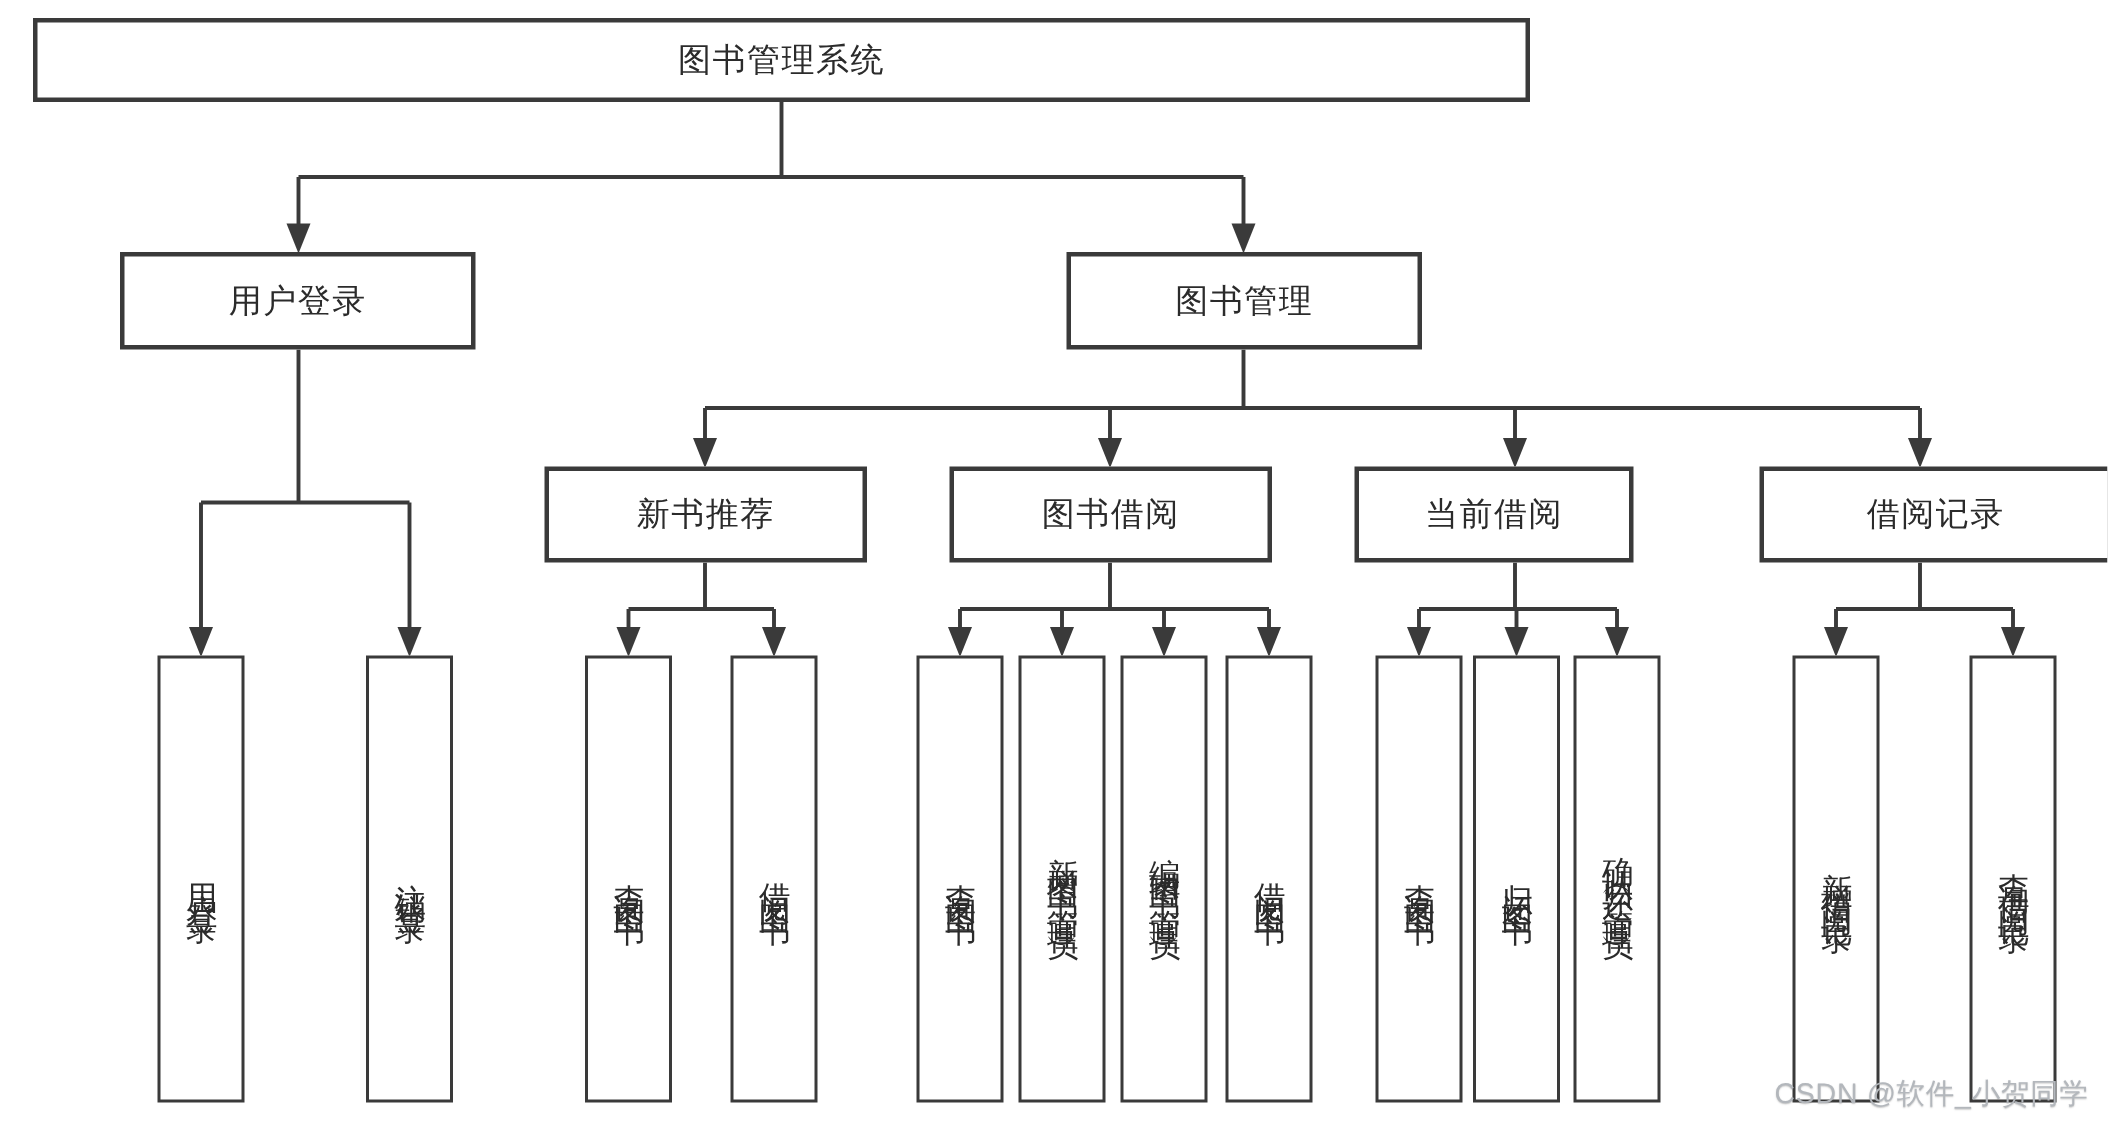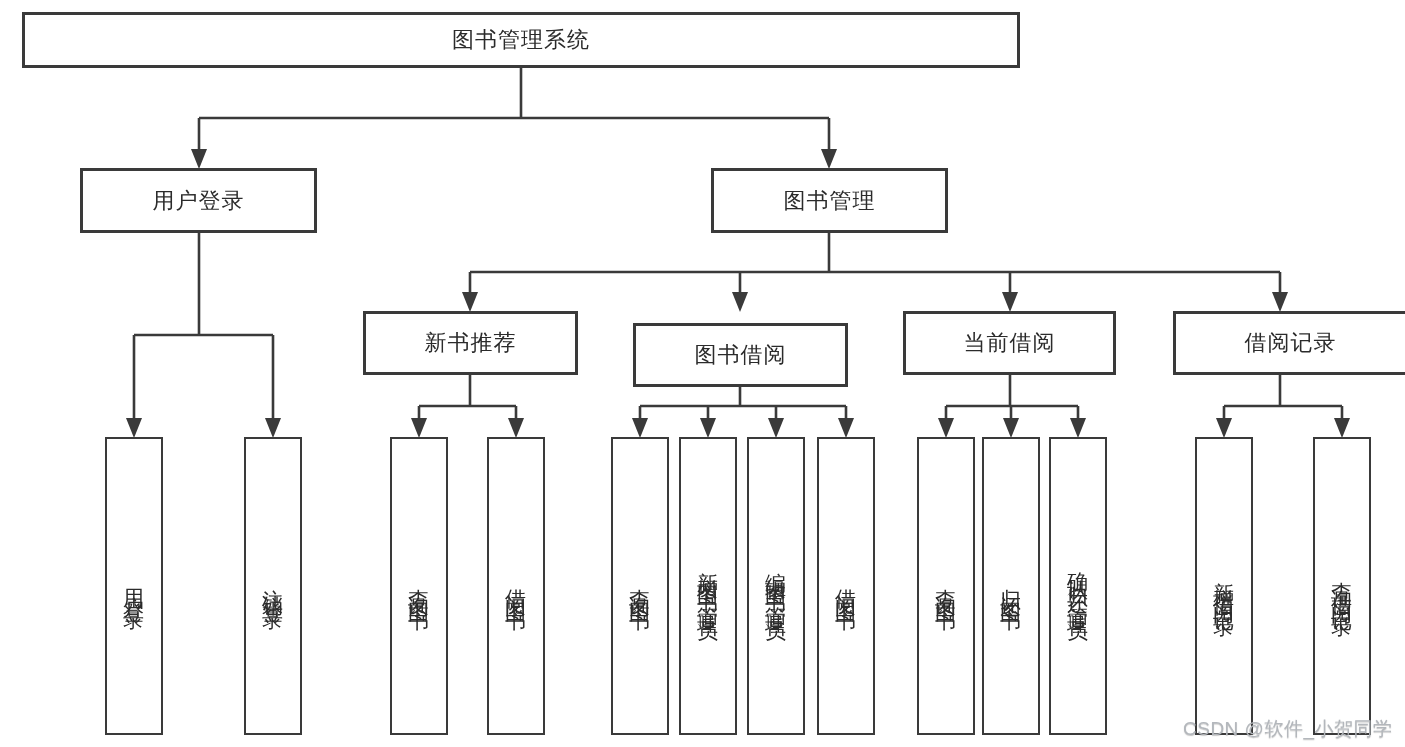--- a/index.html
+++ b/index.html
@@ -105,24 +105,24 @@
   <div class="box h" style="left:80px;top:168px;width:237px;height:65px;">
     <span>用户登录</span>
   </div>
   <div class="box h" style="left:711px;top:168px;width:237px;height:65px;">
     <span>图书管理</span>
   </div>
 
   <div class="box h" style="left:363px;top:311px;width:215px;height:64px;">
     <span>新书推荐</span>
   </div>
-  <div class="box h" style="left:633px;top:311px;width:215px;height:64px;margin-top:12px;">
+  <div class="box h" style="left:633px;top:311px;width:215px;height:64px;">
     <span>图书借阅</span>
   </div>
-  <div class="box h" style="left:903px;top:311px;width:213px;height:64px;">
+  <div class="box h" style="left:903px;top:311px;width:186px;height:64px;">
     <span>当前借阅</span>
   </div>
   <div class="box h" style="left:1173px;top:311px;width:235px;height:64px;">
     <span>借阅记录</span>
   </div>
 
   <div class="box leaf" style="left:105px;top:437px;width:58px;height:298px;">
     <span>用户登录</span>
   </div>
   <div class="box leaf" style="left:244px;top:437px;width:58px;height:298px;">

